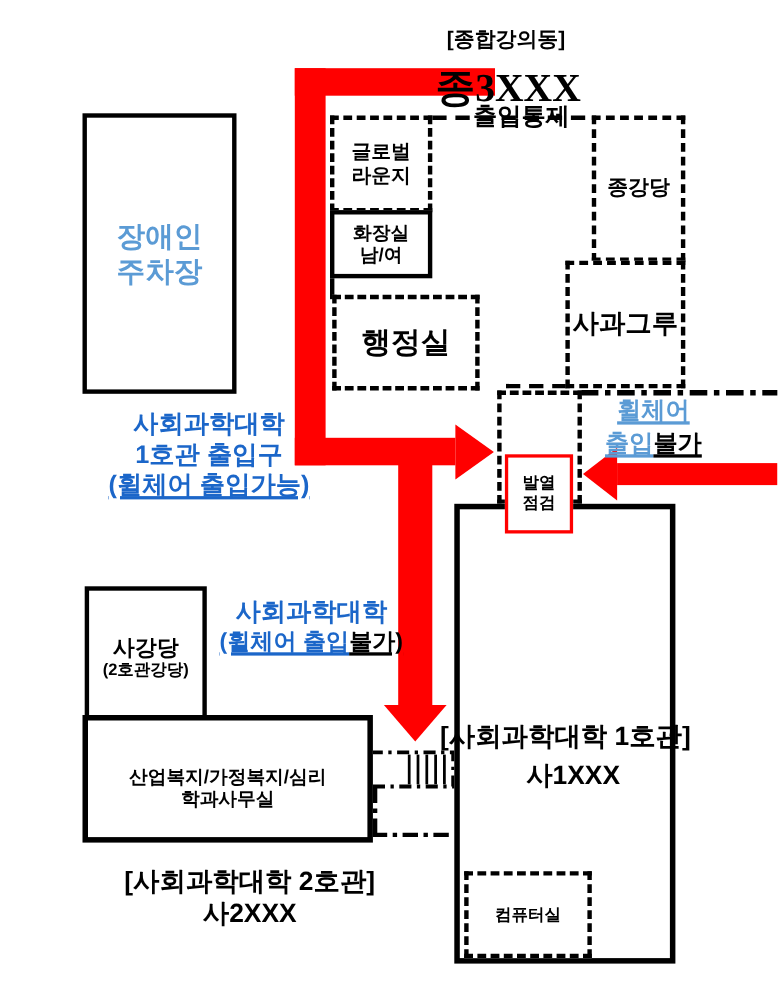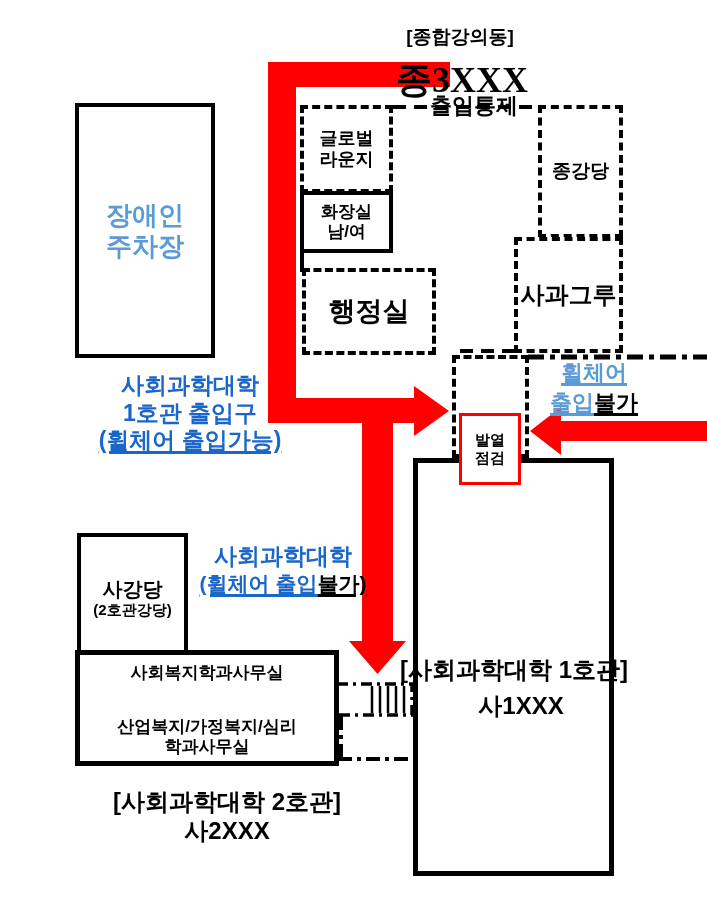--- a/index.html
+++ b/index.html
@@ -78,27 +78,29 @@
     <div>행정실</div>
   </div>
 
   <div class="box dashed" style="left:452px;top:355px;width:77px;height:103px;"></div>
   <div id="fever-red" class="box" style="left:459px;top:375px;width:62px;height:72px;border:3px solid #ff0000;font-size:15px;margin-top:38px;">
     <div>발열</div>
     <div>점검</div>
   </div>
 
   <div class="box solid5" style="left:413px;top:458px;width:201px;height:418px;"></div>
+  <div class="box dashed" style="left:422px;top:792px;width:116px;height:79px;font-size:15px;">
+    <div>컴퓨터실</div>
+  </div>
 
   <div class="box solid" style="left:77px;top:518px;width:111px;height:131px;margin-top:15px;">
     <div style="font-size:20px;">사강당</div>
     <div style="font-size:15px;">(2호관강당)</div>
   </div>
   <div class="box solid5" style="left:75px;top:650px;width:264px;height:116px;font-size:17px;justify-content:flex-start;padding-top:8px;">
-    <div>사회복지학과사무실</div>
     <div style="margin-top:34px;">산업복지/가정복지/심리</div>
     <div>학과사무실</div>
   </div>
 
   <svg class="overlay" width="707" height="911" viewBox="0 0 707 911">
     <rect x="268" y="62" width="182" height="25" fill="#ff0000"></rect>
     <rect x="268" y="62" width="28" height="361" fill="#ff0000"></rect>
     <rect x="268" y="398" width="146" height="25" fill="#ff0000"></rect>
     <polygon points="414,386 449,411 414,436" fill="#ff0000"></polygon>
     <rect x="362" y="420" width="31" height="222" fill="#ff0000"></rect>

